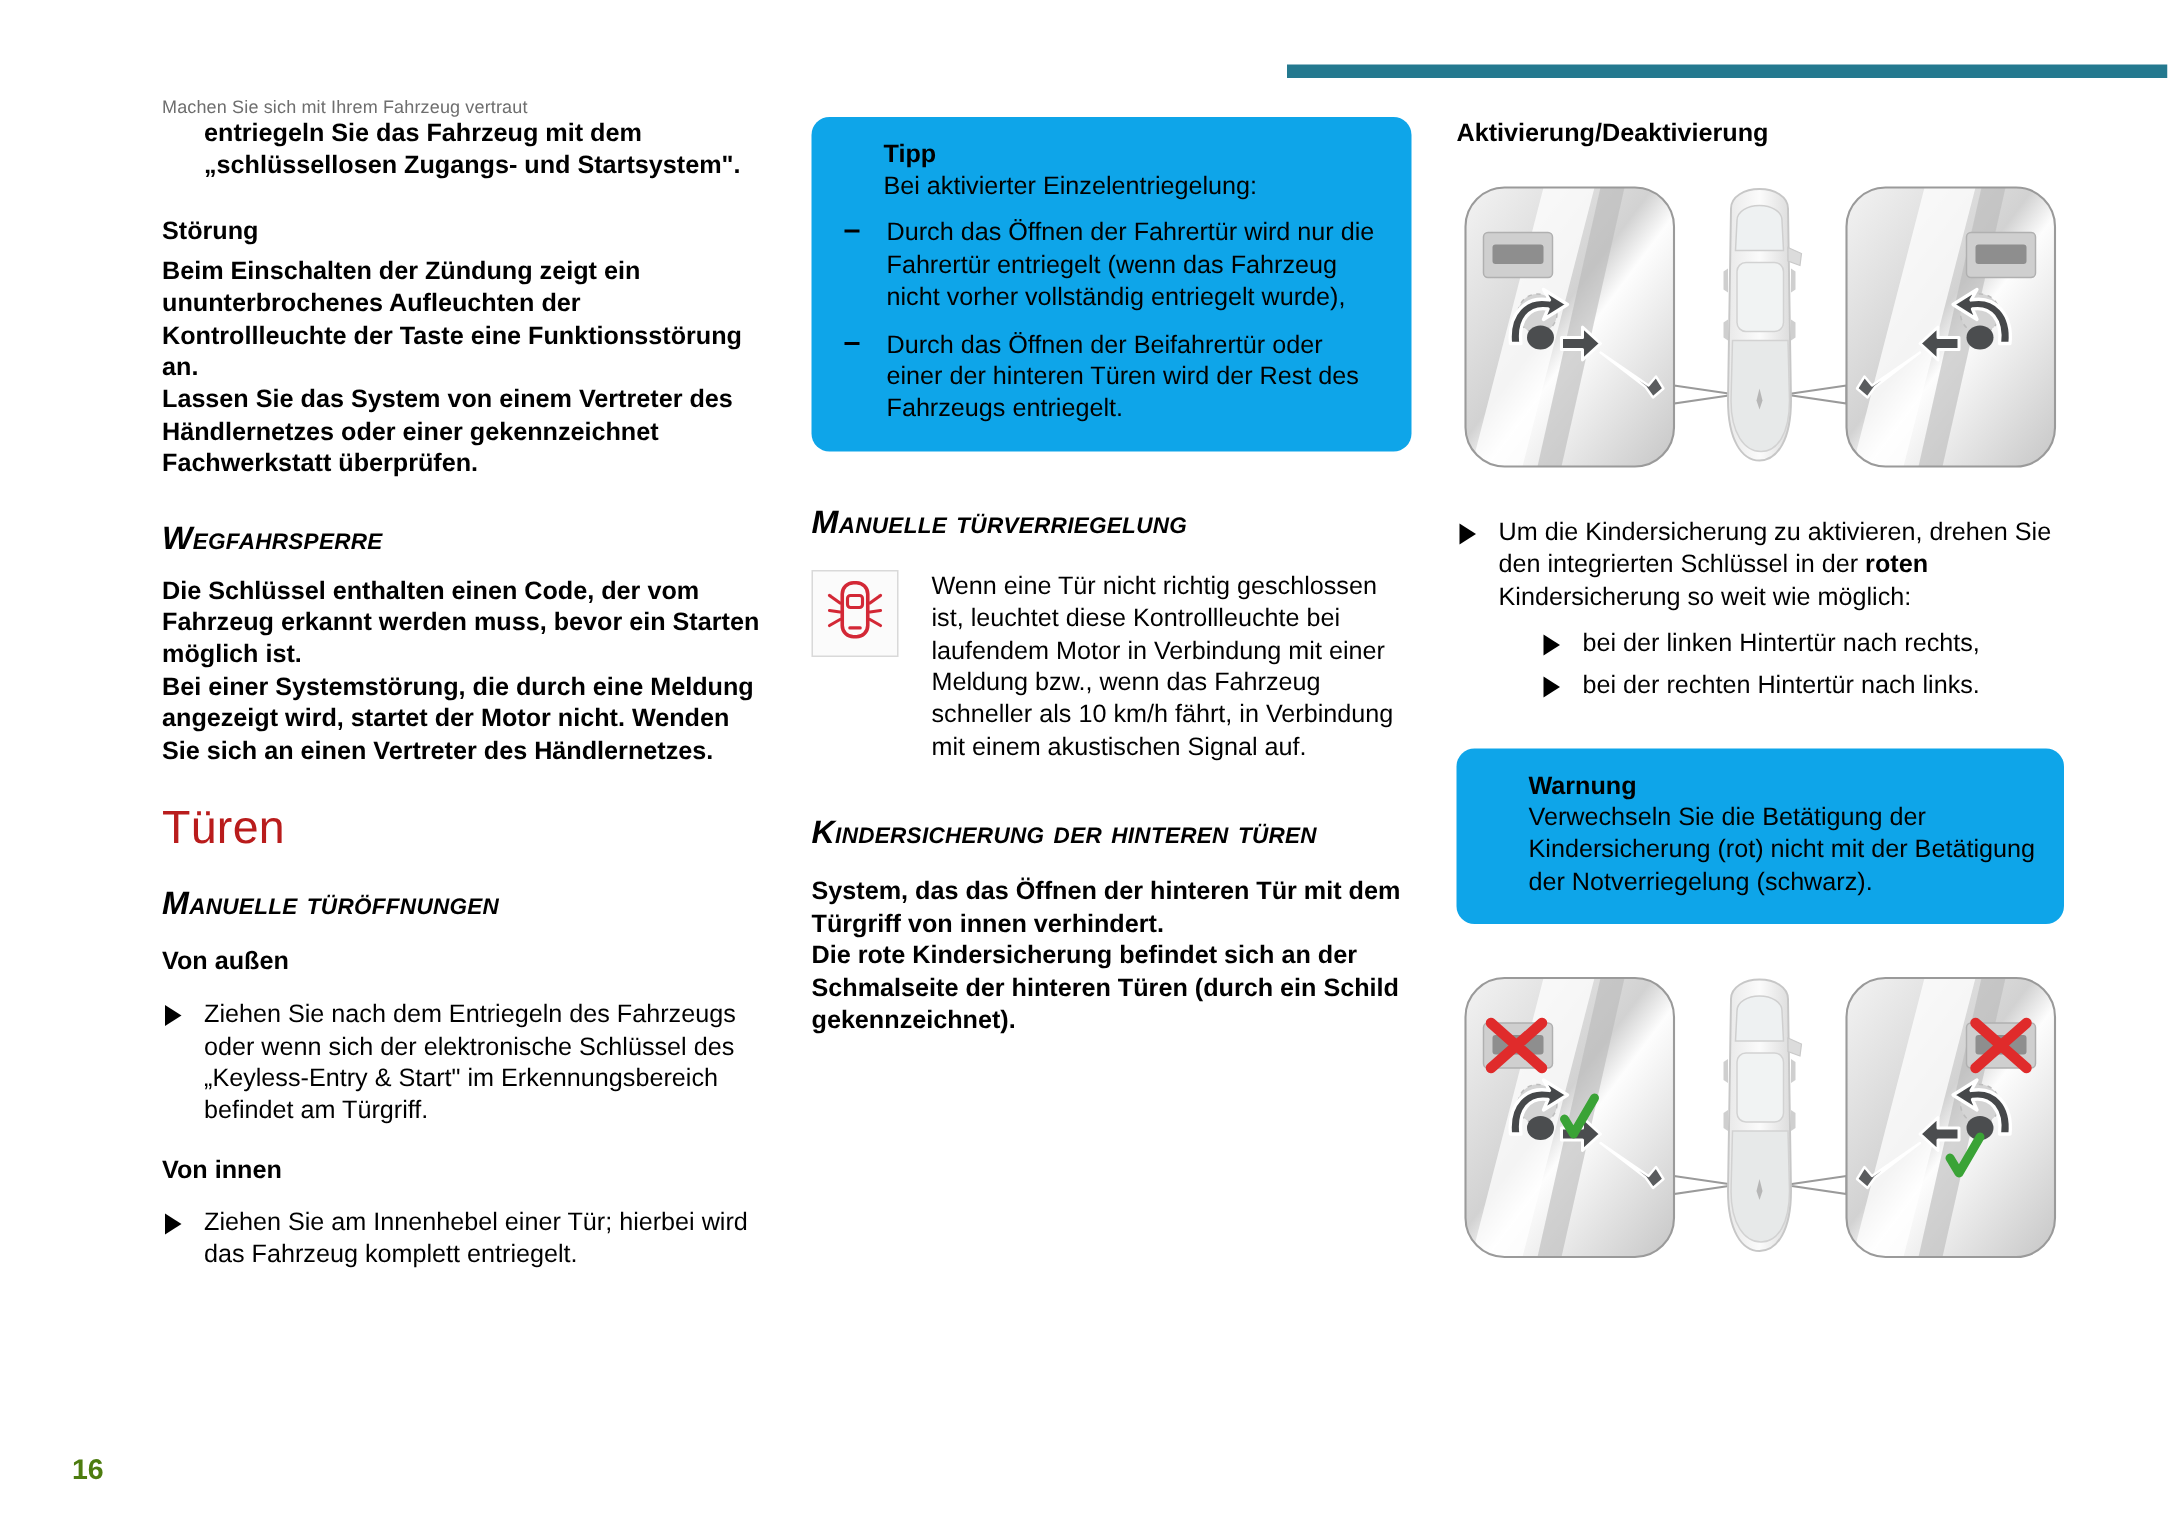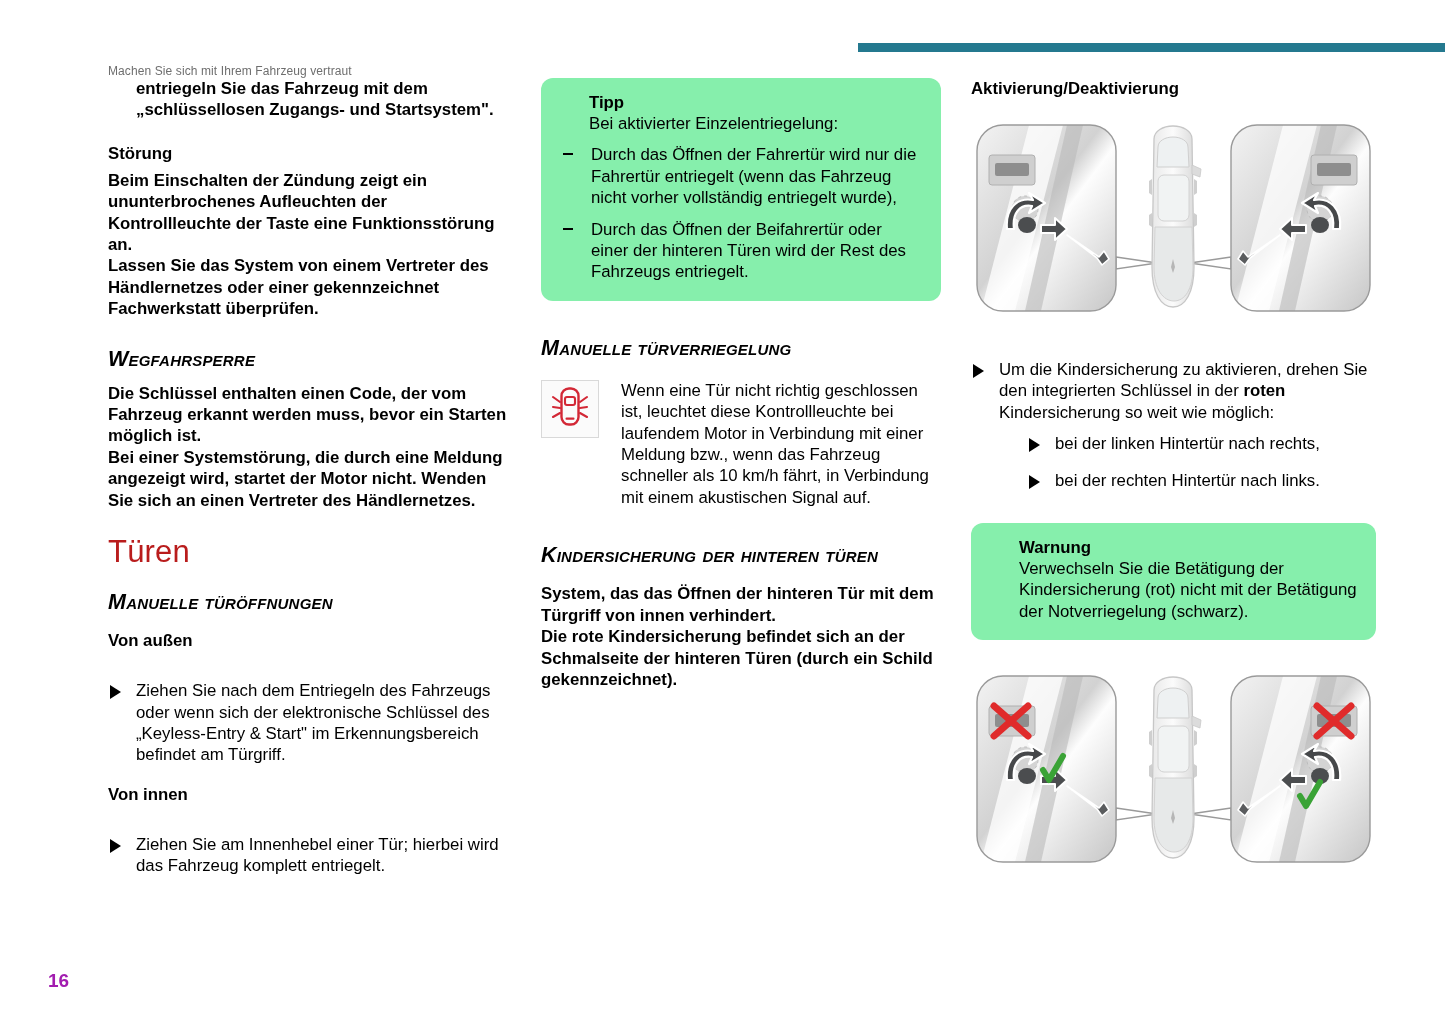--- a/index.html
+++ b/index.html
@@ -110,21 +110,21 @@
     padding: 0;
     list-style: none;
   }
   ul.tri-list > li {
     position: relative;
     padding-left: 28px;
     font-size: 16.8px;
     line-height: 21.4px;
     margin-bottom: 14px;
   }
-  ul.tri-list > li:last-child { margin-bottom: 0; margin-top: 15px; }
+  ul.tri-list > li:last-child { margin-bottom: 0; }
   ul.tri-list > li > .tri {
     position: absolute;
     left: 2px;
     top: 5px;
     width: 0; height: 0;
     border-left: 11px solid #000;
     border-top: 7px solid transparent;
     border-bottom: 7px solid transparent;
   }
   ul.tri-list.nested {
@@ -151,21 +151,21 @@
     position: absolute;
     left: 4px;
     top: 9px;
     width: 10px;
     height: 2px;
     background: #000;
   }
 
   
   .callout {
-    background: #86efac;
+    background: #0ea5e9;
     border-radius: 12px;
     padding: 14px 18px 18px 18px;
     position: relative;
   }
   .callout .callout-head {
     position: relative;
     padding-left: 30px;
   }
   .callout .callout-head .ctitle {
     font-size: 16.8px;
@@ -237,21 +237,21 @@
     display: block;
   }
 
   
   #page-number {
     position: absolute;
     left: 48px;
     bottom: 26px;
     font-size: 19px;
     font-weight: bold;
-    color: #a21caf;
+    color: #4d7c0f;
   }
 </style>
 </head>
 <body>
 
 <div id="page-header">
   <div id="header-title">Machen Sie sich mit Ihrem Fahrzeug vertraut</div>
   <div id="header-rule"></div>
 </div>
 

